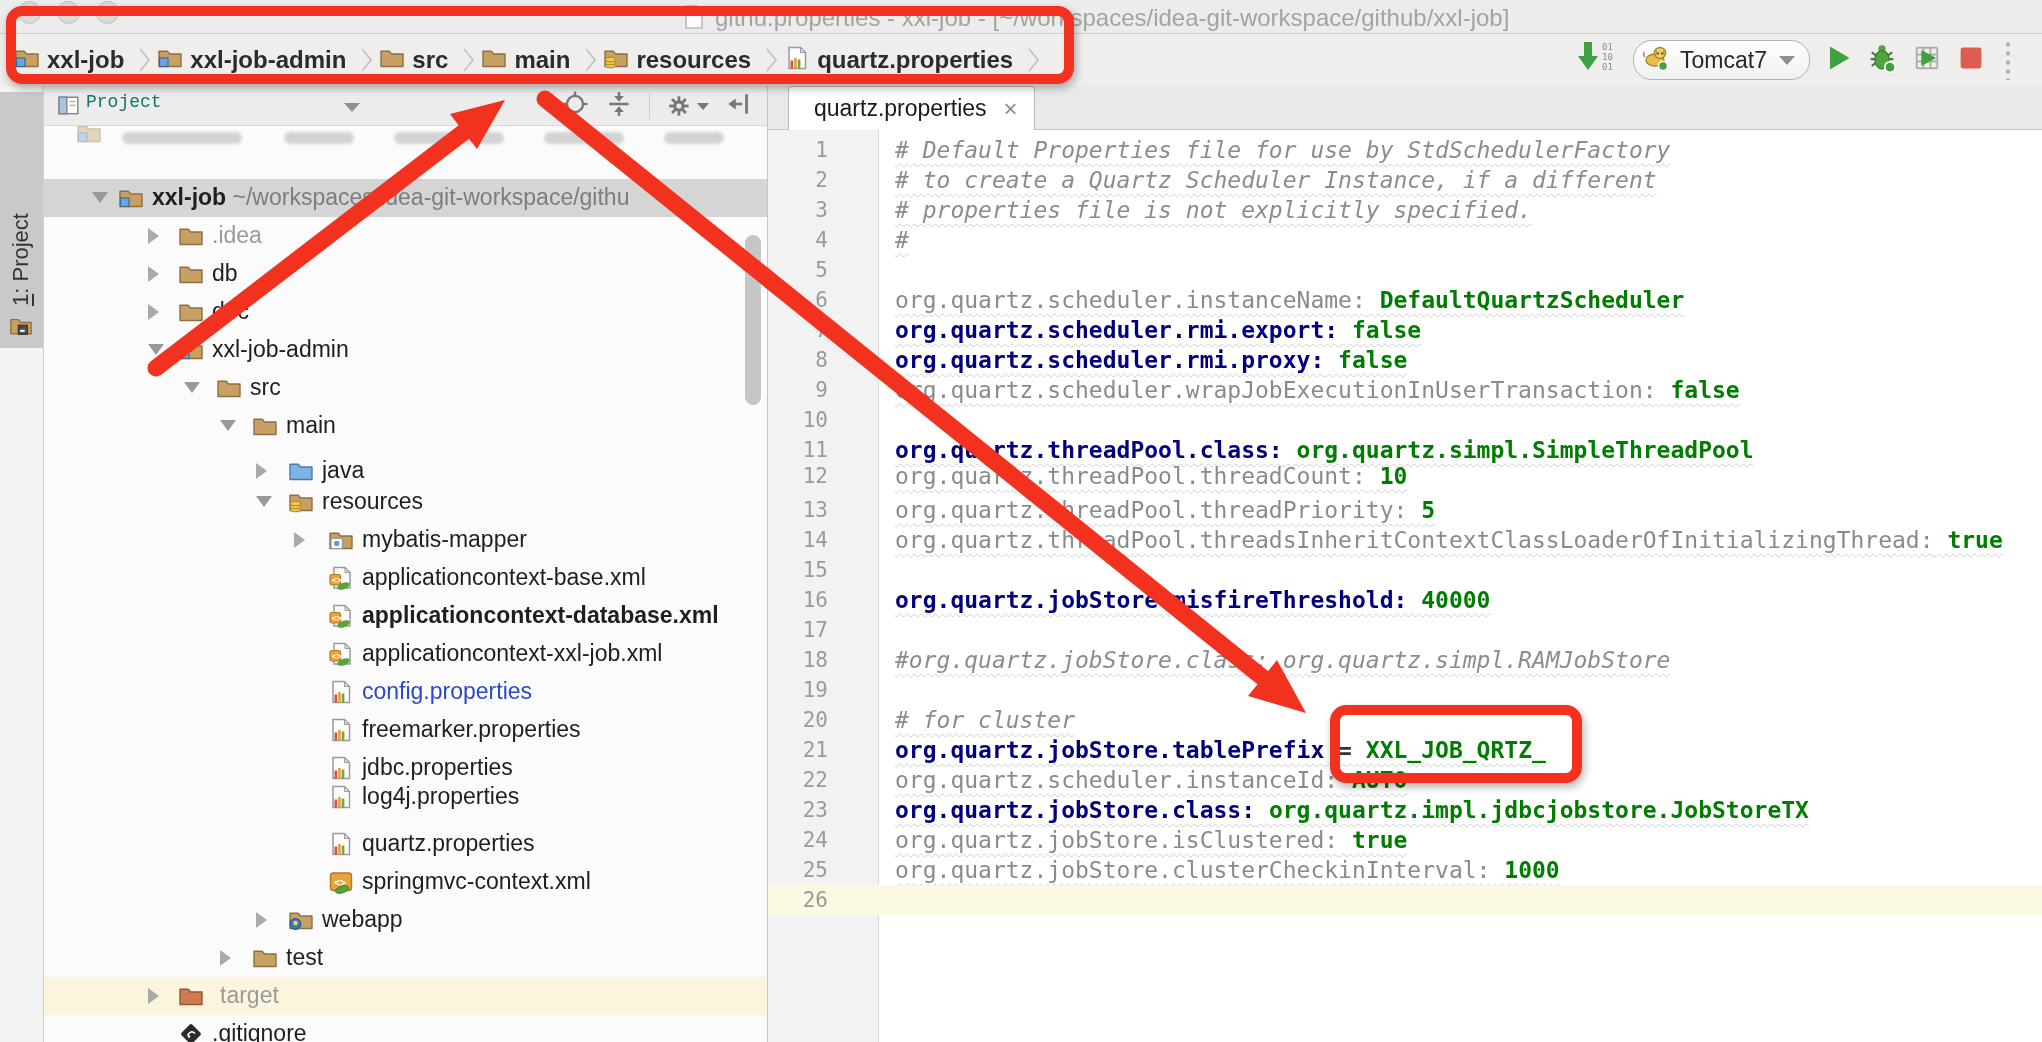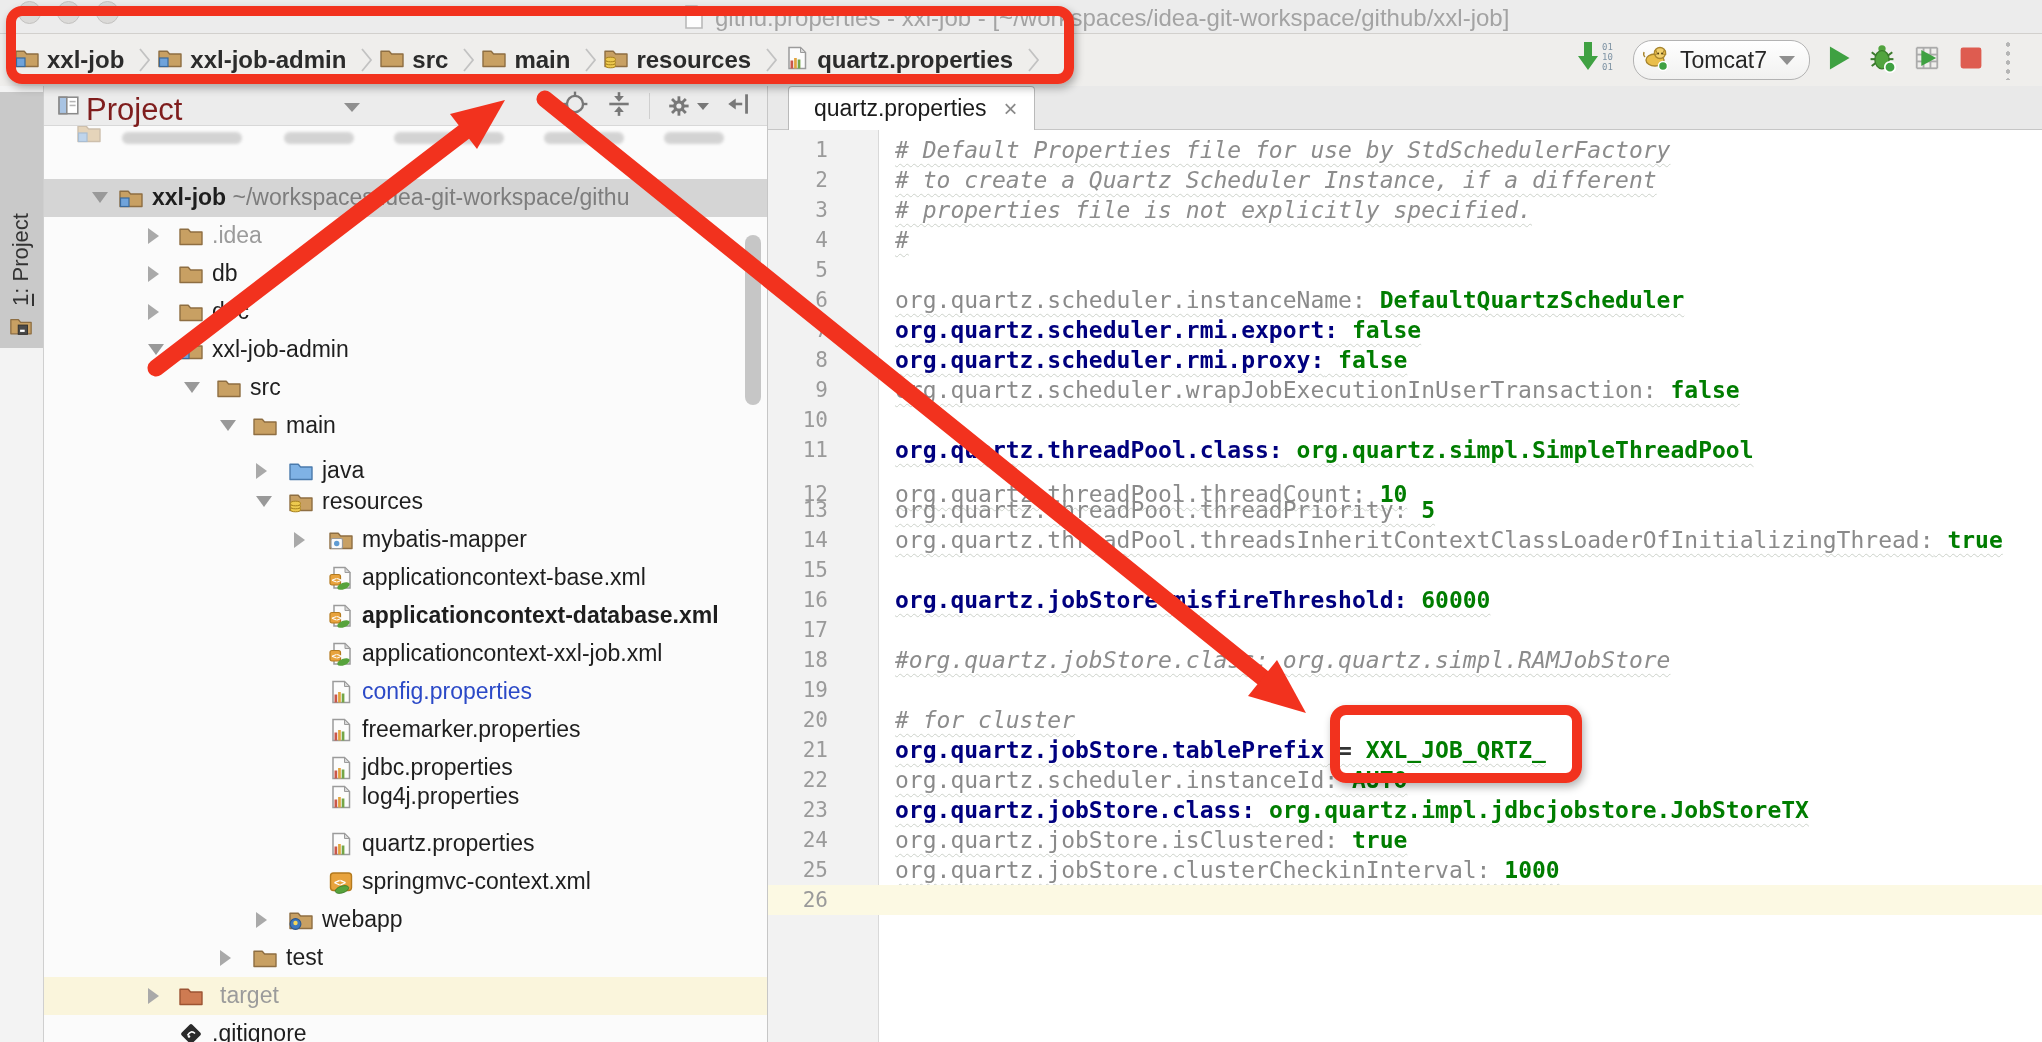--- a/index.html
+++ b/index.html
@@ -26,21 +26,21 @@
   .dots{width:6px;height:40px;background-image:radial-gradient(circle,#b5b5b5 2px,transparent 2.4px);background-size:6px 9px;background-repeat:repeat-y;margin-left:6px;}
   
   .leftbar{position:absolute;left:0;top:86px;width:43px;height:956px;background:#f3f3f3;border-right:1px solid #cfcfcf;}
   .tw-btn{position:absolute;left:0;top:6px;width:43px;height:256px;background:#c9c9c9;}
   .tw-label{position:absolute;left:8px;top:14px;height:200px;writing-mode:vertical-rl;transform:rotate(180deg);font-size:22px;color:#333;white-space:nowrap;}
   .tw-label u{text-decoration:underline;}
   .tw-ic{position:absolute;left:9px;top:222px;}
   
   .panel{position:absolute;left:44px;top:86px;width:724px;height:956px;background:#fbfbfb;border-right:1px solid #c6c6c6;box-sizing:border-box;}
   .panel-header{position:absolute;left:0;top:0;width:100%;height:40px;background:#ececec;border-bottom:1px solid #d8d8d8;box-sizing:border-box;}
-  .panel-title{position:absolute;left:42px;top:6px;font-size:31px;color:#7f1d1d;}
+  .panel-title{position:absolute;left:42px;top:6px;font-size:18px;color:#0f766e;font-family:Liberation Mono, monospace;}
   .panel-title-icon{position:absolute;left:14px;top:9px;}
   .panel-title-dd{position:absolute;left:300px;top:17px;width:0;height:0;border-left:8px solid transparent;border-right:8px solid transparent;border-top:9px solid #8f8f8f;}
   .ph-actions{position:absolute;right:14px;top:0;height:40px;display:flex;align-items:center;gap:16px;}
   .ph-sep{width:1px;height:26px;background:#cfcfcf;}
   .tree{position:absolute;left:0;top:40px;width:100%;height:916px;overflow:hidden;}
   .trow{position:absolute;left:0;width:100%;height:38px;}
   .trow.sel{background:#d5d5d5;}
   .trow.hl{background:#faf5dc;}
   .trow .arr{position:absolute;top:13px;width:0;height:0;}
   .arr.exp{border-left:8px solid transparent;border-right:8px solid transparent;border-top:11px solid #999;}
@@ -534,25 +534,25 @@
       <div class="cline" style="top: 30px;"><span class="ln">2</span><span class="ct"><span class="c sq"># to create a Quartz Scheduler Instance, if a different</span></span></div>
       <div class="cline" style="top: 60px;"><span class="ln">3</span><span class="ct"><span class="c sq"># properties file is not explicitly specified.</span></span></div>
       <div class="cline" style="top: 90px;"><span class="ln">4</span><span class="ct"><span class="c sq">#</span></span></div>
       <div class="cline" style="top: 120px;"><span class="ln">5</span><span class="ct"></span></div>
       <div class="cline" style="top: 150px;"><span class="ln">6</span><span class="ct"><span class="kg sq">org.quartz.scheduler.instanceName:</span><span class="v sq"> DefaultQuartzScheduler</span></span></div>
       <div class="cline" style="top: 180px;"><span class="ln">7</span><span class="ct"><span class="kn sq">org.quartz.scheduler.rmi.export:</span><span class="v sq"> false</span></span></div>
       <div class="cline" style="top: 210px;"><span class="ln">8</span><span class="ct"><span class="kn sq">org.quartz.scheduler.rmi.proxy:</span><span class="v sq"> false</span></span></div>
       <div class="cline" style="top: 240px;"><span class="ln">9</span><span class="ct"><span class="kg sq">org.quartz.scheduler.wrapJobExecutionInUserTransaction:</span><span class="v sq"> false</span></span></div>
       <div class="cline" style="top: 270px;"><span class="ln">10</span><span class="ct"></span></div>
       <div class="cline" style="top: 300px;"><span class="ln">11</span><span class="ct"><span class="kn sq">org.quartz.threadPool.class:</span><span class="v sq"> org.quartz.simpl.SimpleThreadPool</span></span></div>
-      <div class="cline" style="top: 344px;"><span class="ln">12</span><span class="ct"><span class="kg sq">org.quartz.threadPool.threadCount:</span><span class="v sq"> 10</span></span></div>
+      <div class="cline" style="top: 326px;"><span class="ln">12</span><span class="ct"><span class="kg sq">org.quartz.threadPool.threadCount:</span><span class="v sq"> 10</span></span></div>
       <div class="cline" style="top: 360px;"><span class="ln">13</span><span class="ct"><span class="kg sq">org.quartz.threadPool.threadPriority:</span><span class="v sq"> 5</span></span></div>
       <div class="cline" style="top: 390px;"><span class="ln">14</span><span class="ct"><span class="kg sq">org.quartz.threadPool.threadsInheritContextClassLoaderOfInitializingThread:</span><span class="v sq"> true</span></span></div>
       <div class="cline" style="top: 420px;"><span class="ln">15</span><span class="ct"></span></div>
-      <div class="cline" style="top: 450px;"><span class="ln">16</span><span class="ct"><span class="kn sq">org.quartz.jobStore.misfireThreshold:</span><span class="v sq"> 60000</span></span></div>
+      <div class="cline" style="top: 450px;"><span class="ln">16</span><span class="ct"><span class="kn sq">org.quartz.jobStore.misfireThreshold:</span><span class="v sq"> 40000</span></span></div>
       <div class="cline" style="top: 480px;"><span class="ln">17</span><span class="ct"></span></div>
       <div class="cline" style="top: 510px;"><span class="ln">18</span><span class="ct"><span class="c sq">#org.quartz.jobStore.class: org.quartz.simpl.RAMJobStore</span></span></div>
       <div class="cline" style="top: 540px;"><span class="ln">19</span><span class="ct"></span></div>
       <div class="cline" style="top: 570px;"><span class="ln">20</span><span class="ct"><span class="c sq"># for cluster</span></span></div>
       <div class="cline" style="top: 600px;"><span class="ln">21</span><span class="ct"><span class="kn sq">org.quartz.jobStore.tablePrefix</span><span class="eq sq"> = </span><span class="v sq">XXL_JOB_QRTZ_</span></span></div>
       <div class="cline" style="top: 630px;"><span class="ln">22</span><span class="ct"><span class="kg sq">org.quartz.scheduler.instanceId:</span><span class="v sq"> AUTO</span></span></div>
       <div class="cline" style="top: 660px;"><span class="ln">23</span><span class="ct"><span class="kn sq">org.quartz.jobStore.class:</span><span class="v sq"> org.quartz.impl.jdbcjobstore.JobStoreTX</span></span></div>
       <div class="cline" style="top: 690px;"><span class="ln">24</span><span class="ct"><span class="kg sq">org.quartz.jobStore.isClustered:</span><span class="v sq"> true</span></span></div>
       <div class="cline" style="top: 720px;"><span class="ln">25</span><span class="ct"><span class="kg sq">org.quartz.jobStore.clusterCheckinInterval:</span><span class="v sq"> 1000</span></span></div>
       <div class="cline cur" style="top: 750px;"><span class="ln">26</span><span class="ct"></span></div>

